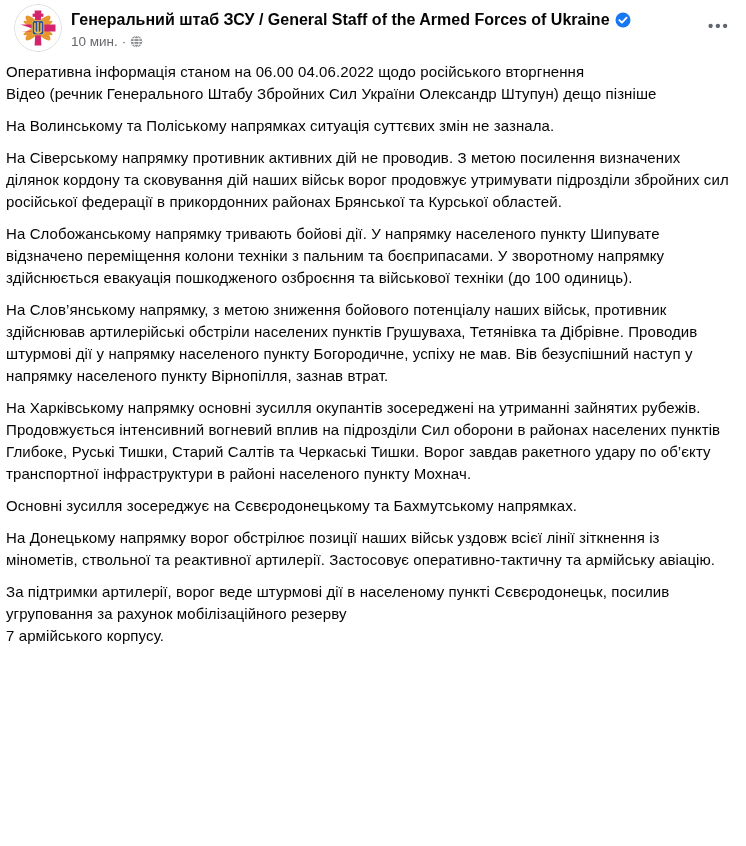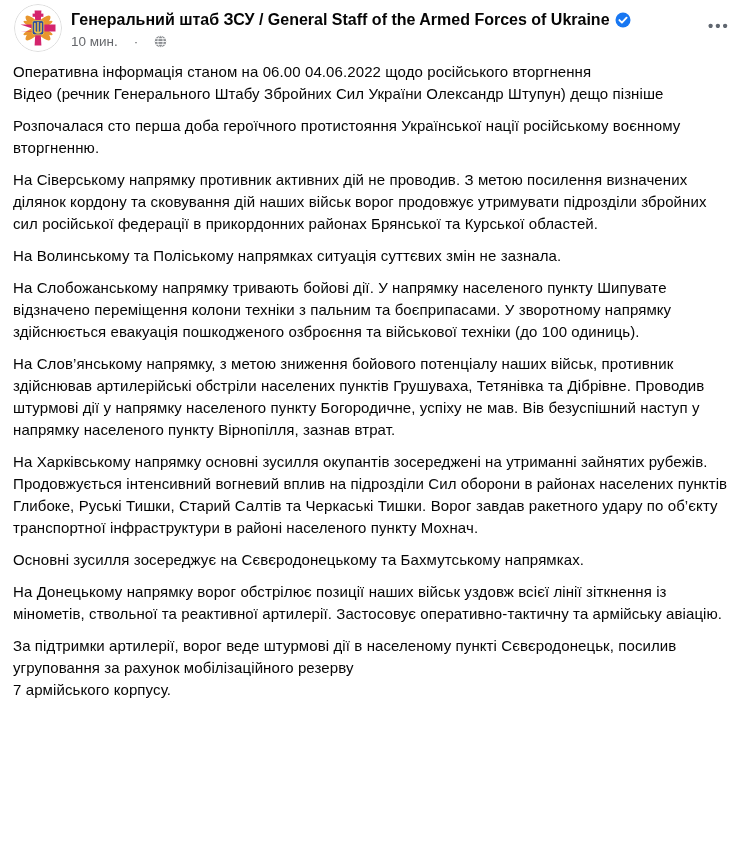--- a/index.html
+++ b/index.html
@@ -41,21 +41,21 @@
   }
   .title-row .page-name { cursor: pointer; }
   .verified { margin-left: 5px; display: inline-flex; align-items: center; }
   .meta-row {
     margin-top: 3px;
     font-size: 13.5px;
     line-height: 17px;
     color: #65676b;
     display: flex;
     align-items: center;
-    gap: 16px;
+    gap: 4px;
   }
   .meta-row .timestamp { cursor: pointer; }
   .more-btn {
     position: absolute;
     right: 10px;
     top: 14px;
     width: 34px;
     height: 28px;
     display: flex;
     align-items: center;
@@ -66,21 +66,21 @@
     user-select: none;
   }
   .more-glyph {
     font-size: 15px;
     letter-spacing: 2px;
     line-height: 1;
     font-weight: 700;
     padding-bottom: 6px;
   }
   .post-body {
-    padding: 9px 13px 0 13px;
+    padding: 9px 13px 0 6px;
     font-size: 15px;
     line-height: 22px;
     color: #050505;
     letter-spacing: 0.1px;
   }
   .post-body p {
     margin: 0 0 10px 0;
     white-space: pre-line;
   }
 </style>
@@ -146,23 +146,22 @@
     </div>
 
     <div class="more-btn">
       <span class="more-glyph">•••</span>
     </div>
   </div>
 
   <div class="post-body">
     <p>Оперативна інформація станом на 06.00 04.06.2022 щодо російського вторгнення
 Відео (речник Генерального Штабу Збройних Сил України Олександр Штупун) дещо пізніше</p>
-    <p>Розпочалася сто перша доба героїчного протистояння Української нації російському воєнному вторгненню.</p>
+    <p>На Волинському та Поліському напрямках ситуація суттєвих змін не зазнала.</p>
     <p>На Сіверському напрямку противник активних дій не проводив. З метою посилення визначених ділянок кордону та сковування дій наших військ ворог продовжує утримувати підрозділи збройних сил російської федерації в прикордонних районах Брянської та Курської областей.</p>
-    <p>На Волинському та Поліському напрямках ситуація суттєвих змін не зазнала.</p>
     <p>На Слобожанському напрямку тривають бойові дії. У напрямку населеного пункту Шипувате відзначено переміщення колони техніки з пальним та боєприпасами. У зворотному напрямку здійснюється евакуація пошкодженого озброєння та військової техніки (до 100 одиниць).</p>
     <p>На Слов’янському напрямку, з метою зниження бойового потенціалу наших військ, противник здійснював артилерійські обстріли населених пунктів Грушуваха, Тетянівка та Дібрівне. Проводив штурмові дії у напрямку населеного пункту Богородичне, успіху не мав. Вів безуспішний наступ у напрямку населеного пункту Вірнопілля, зазнав втрат.</p>
     <p>На Харківському напрямку основні зусилля окупантів зосереджені на утриманні зайнятих рубежів. Продовжується інтенсивний вогневий вплив на підрозділи Сил оборони в районах населених пунктів Глибоке, Руські Тишки, Старий Салтів та Черкаські Тишки. Ворог завдав ракетного удару по об’єкту транспортної інфраструктури в районі населеного пункту Мохнач.</p>
     <p>Основні зусилля зосереджує на Сєвєродонецькому та Бахмутському напрямках.</p>
     <p>На Донецькому напрямку ворог обстрілює позиції наших військ уздовж всієї лінії зіткнення із мінометів, ствольної та реактивної артилерії. Застосовує оперативно-тактичну та армійську авіацію.</p>
     <p>За підтримки артилерії, ворог веде штурмові дії в населеному пункті Сєвєродонецьк, посилив угруповання за рахунок мобілізаційного резерву
 7 армійського корпусу.</p>
   </div>
 
 </div>

